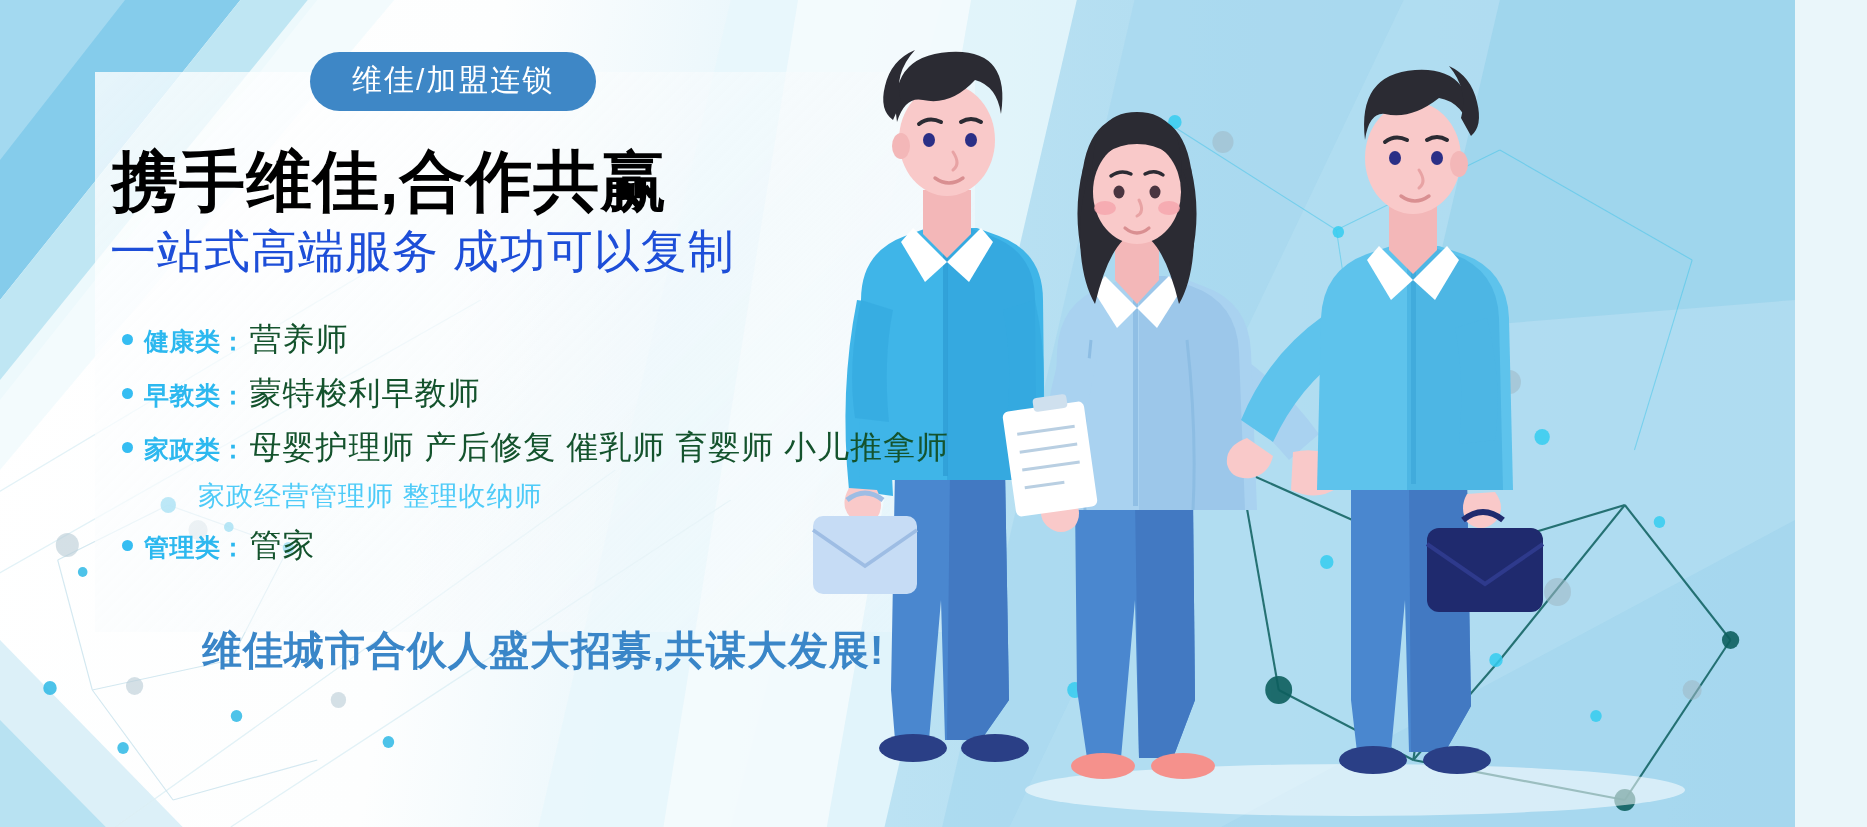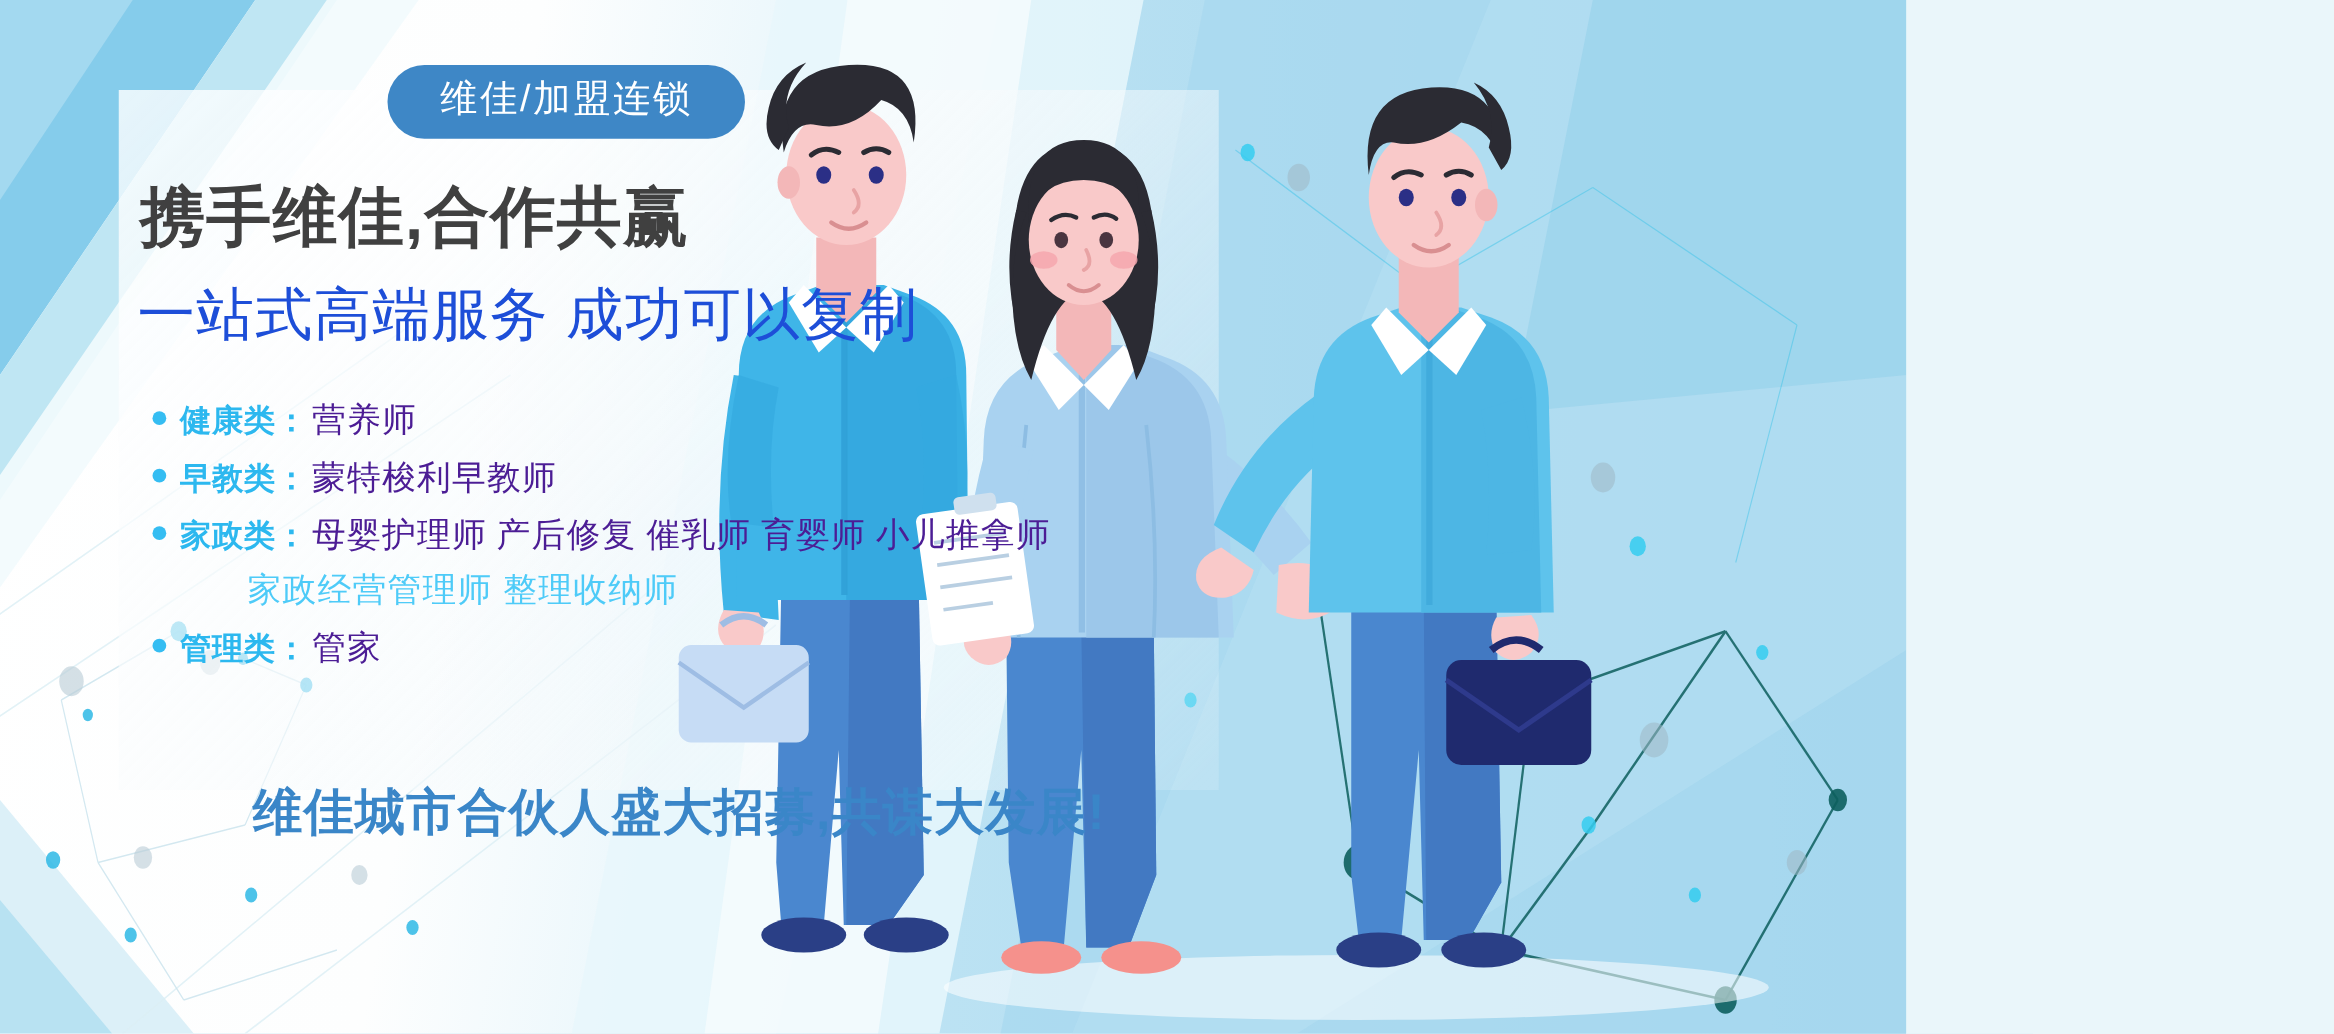--- a/index.html
+++ b/index.html
@@ -3,21 +3,21 @@
 <meta charset="utf-8">
 <style>
   * { margin:0; padding:0; box-sizing:border-box; }
   html,body { width:1867px; height:827px; overflow:hidden; }
   body {
     font-family:"Liberation Sans","DejaVu Sans",sans-serif;
     background:#eaf6fa;
   }
   #banner {
     position:relative;
-    width:1525px; height:827px;
+    width:1795px; height:827px;
     overflow:hidden;
     background:#d7eef7;
   }
 
   
   .bg-base {
     position:absolute; inset:0;
     background:linear-gradient(100deg,#ffffff 0%,#fdfefe 26%,#e6f5fb 42%,#c8e7f5 62%,#a9d9ef 80%,#9ed3ec 100%);
   }
   .bg-poly { position:absolute; inset:0; }
@@ -41,23 +41,23 @@
     border-radius:34px;
     padding:13px 42px 16px 42px;
     font-size:30px;
     letter-spacing:2px;
     line-height:1;
     white-space:nowrap;
   }
 
   .headline {
     position:absolute; left:112px; top:148px;
-    font-size:52px;
+    font-size:66px;
     font-weight:bold;
-    color:#404040;
+    color:#000000;
     letter-spacing:1px;
     line-height:1;
     white-space:nowrap;
   }
 
   .subline {
     position:absolute; left:110px; top:228px;
     font-size:46px;
     color:#1d4ed8;
     letter-spacing:1px;
@@ -89,24 +89,23 @@
     color:#2cb8ef;
     letter-spacing:.5px;
   }
   .cat-colon {
     font-size:25px;
     color:#2cb8ef;
     font-weight:bold;
     margin:0 4px 0 0;
   }
   .cat-value {
-    font-size:27px;
-    color:#4c1d95;
+    font-size:32px;
+    color:#14532d;
     letter-spacing:1px;
-    font-family:Liberation Serif, serif;
   }
   .cat-sub {
     font-size:27px;
     color:#4ecbf8;
     letter-spacing:1px;
     margin-left:76px;
     margin-top:-2px;
     margin-bottom:10px;
     white-space:nowrap;
   }

